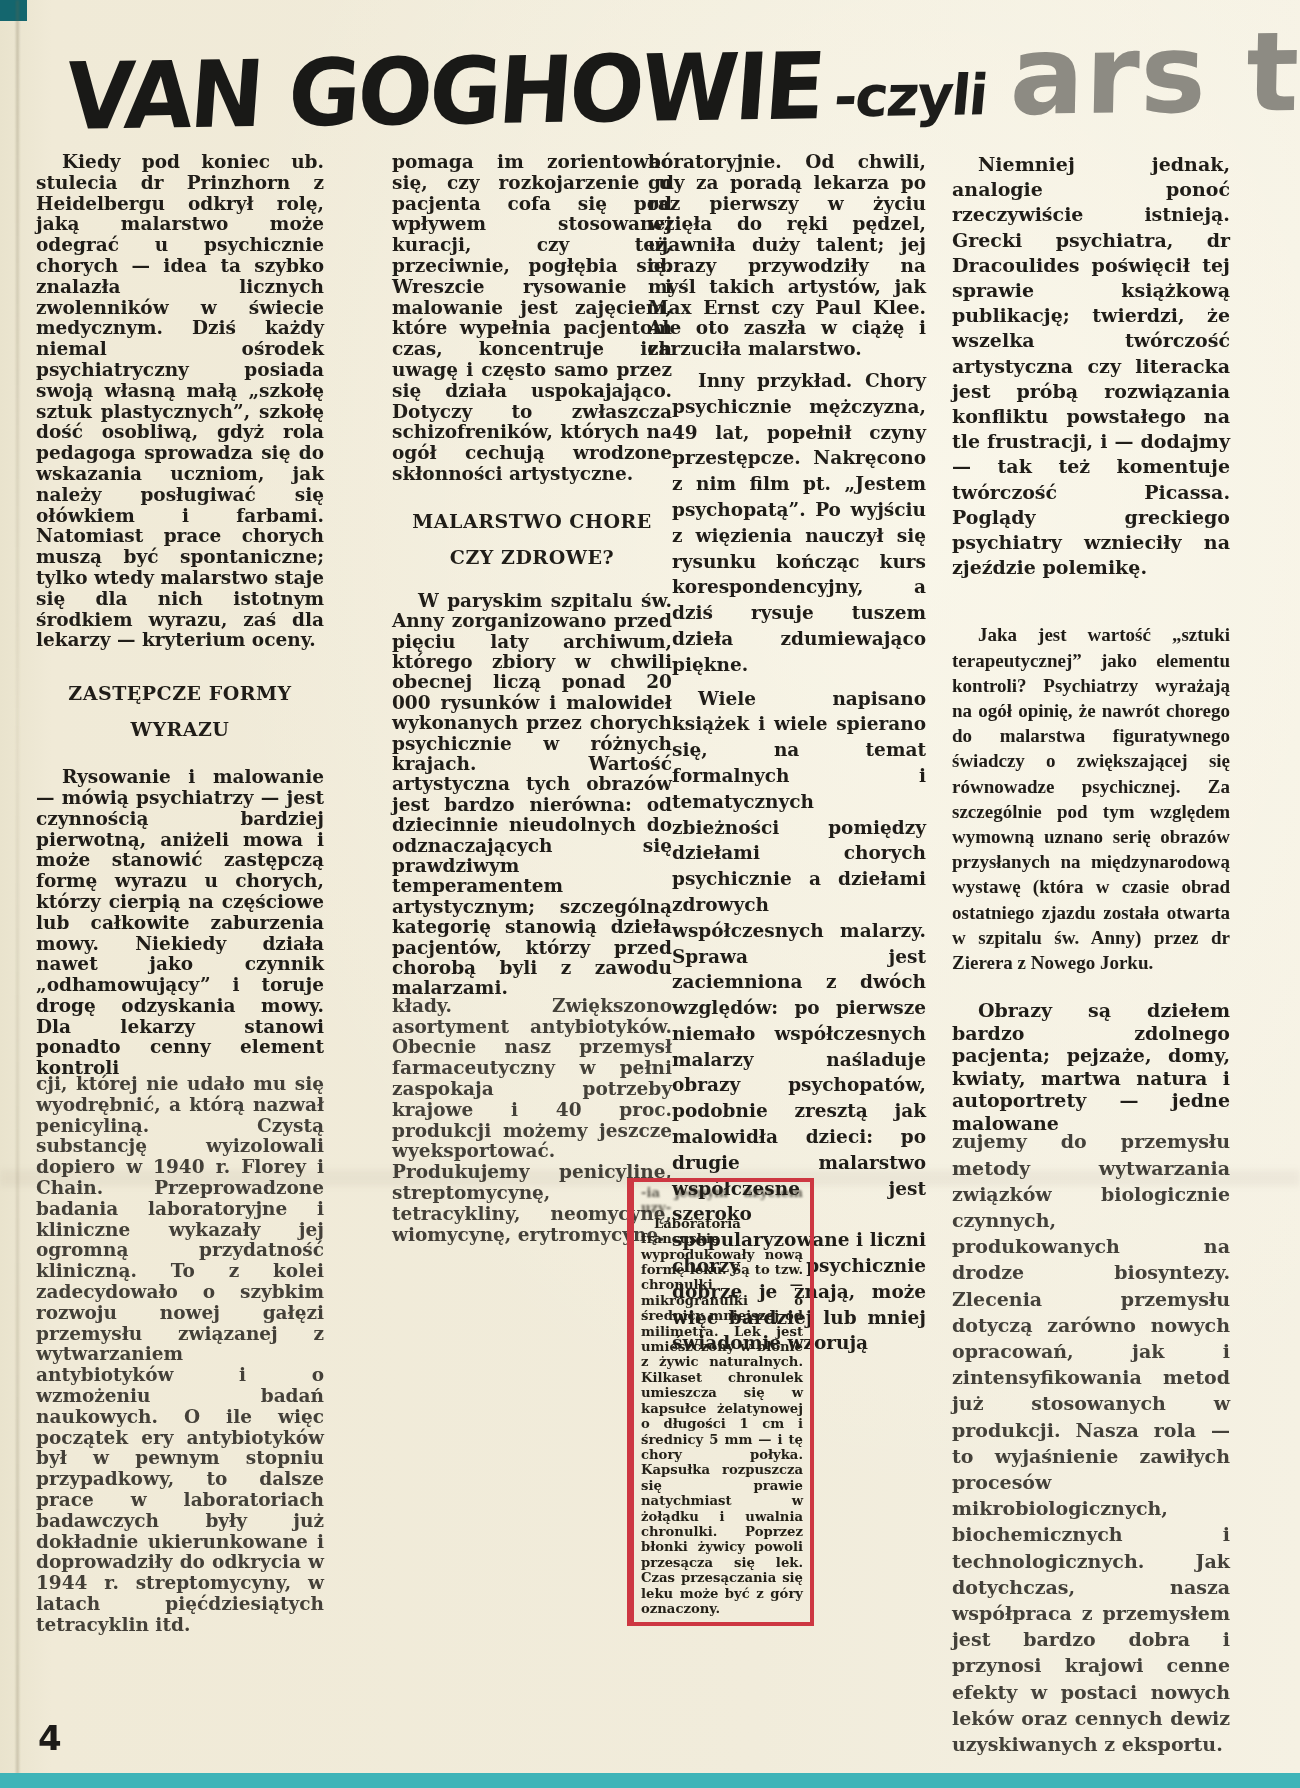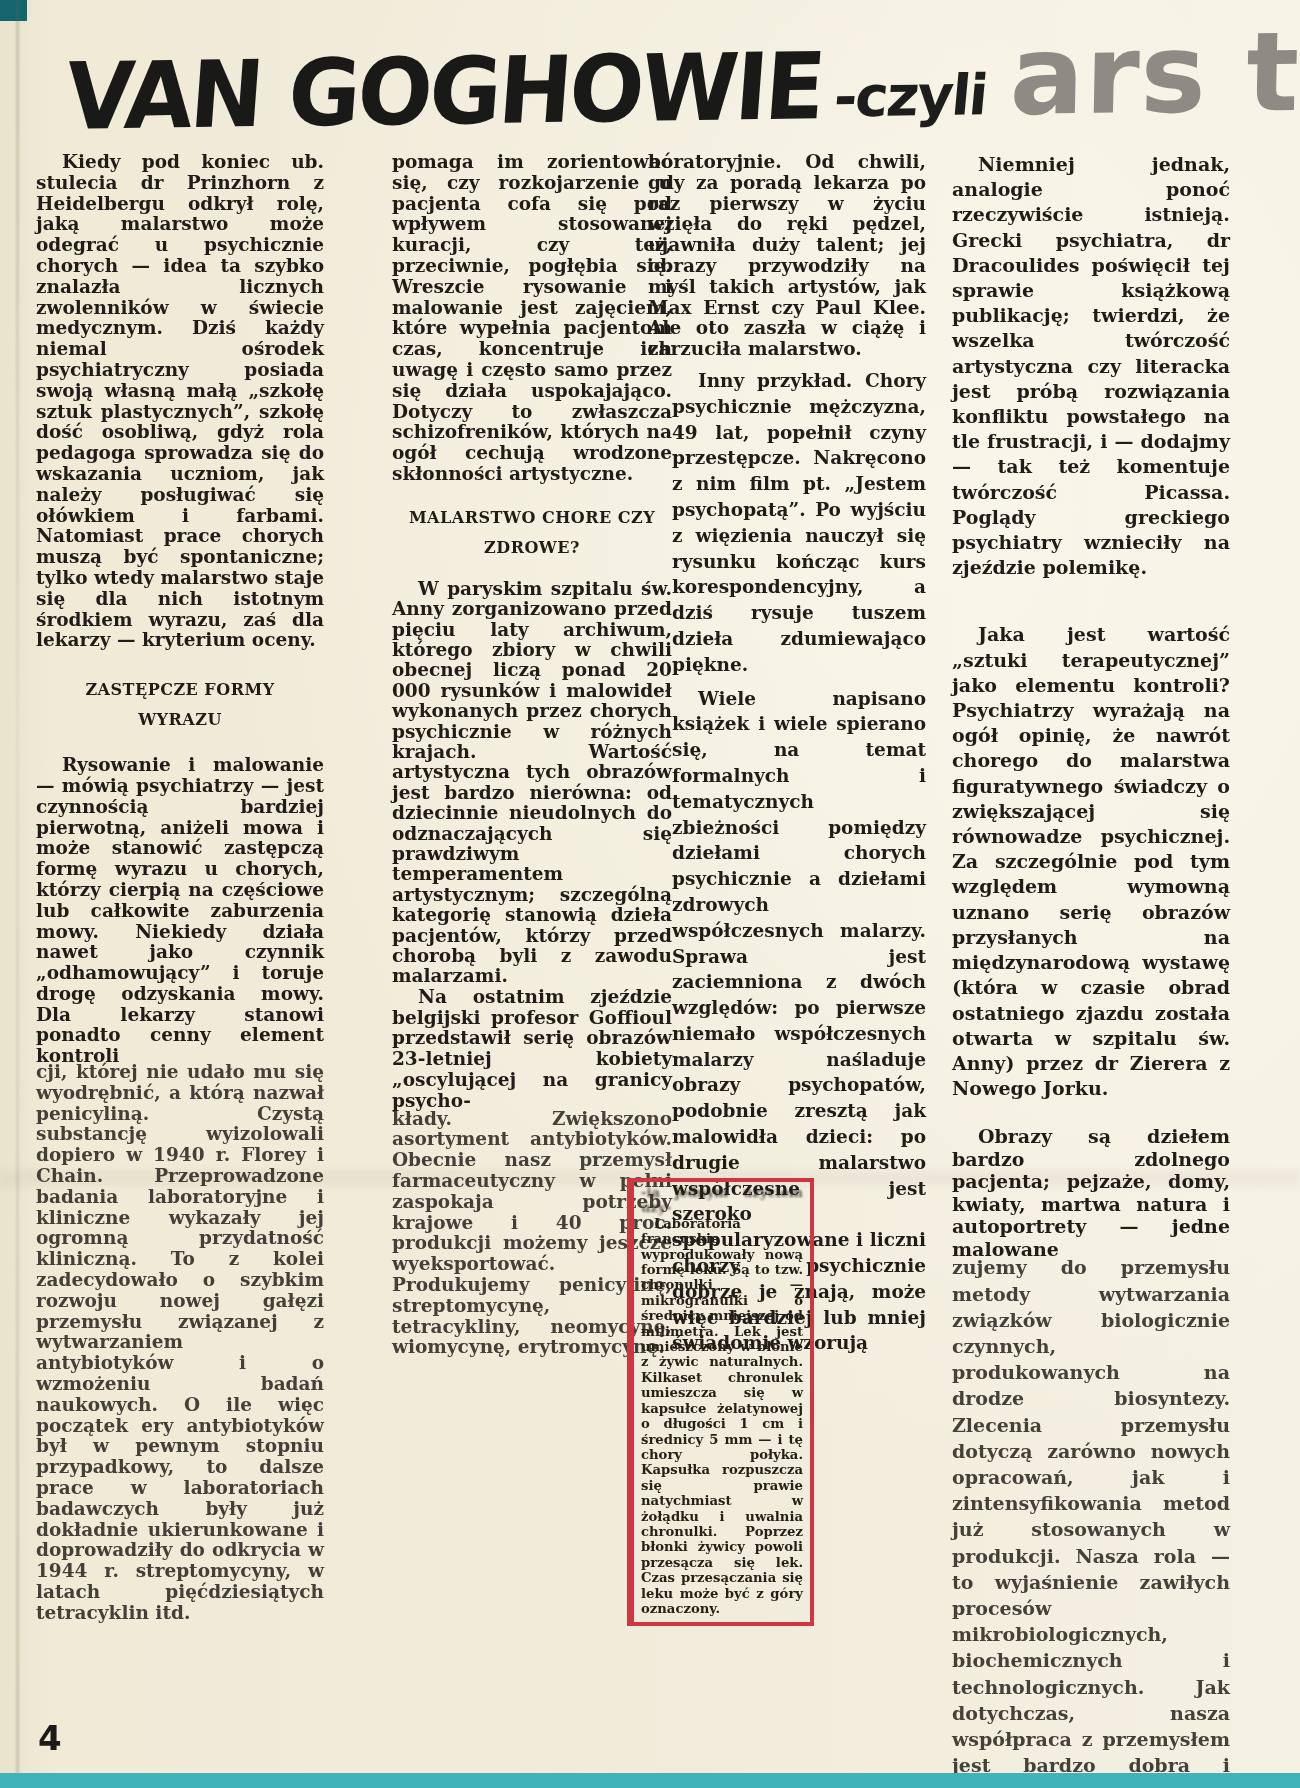--- a/index.html
+++ b/index.html
@@ -26,31 +26,31 @@
 
   .col{position:absolute;top:152px;text-align:justify;font-weight:bold;
        font-size:18.5px;line-height:20.8px;}
   #col1{left:36px;width:288px;}
   #col2{left:366px;width:280px;margin-left:26px;}
   #col3{left:648px;width:278px;}
   #col4{left:952px;width:278px;font-size:19px;line-height:25.2px;}
 
   .p{margin:0;}
   .indent{text-indent:26px;}
-  .h{font-weight:bold;text-align:center;font-size:16px;letter-spacing:.5px;line-height:30px;text-indent:0;}
+  .h{font-weight:bold;text-align:center;font-size:19px;letter-spacing:.5px;line-height:36px;text-indent:0;}
   #col1 .h{margin:24px 6px 20px;}
   #col2 .h{margin:18px 0 16px;}
   .loose{line-height:25.8px;}
   #col2 .mid{line-height:20.4px;}
   .ghost{opacity:.86;filter:blur(.4px);color:#28251f;}
   #col1 .ghost{margin-top:-5px;}
   #col2 .ghost1{margin-top:-3px;}
   #col2 .q{margin-top:4px;}
   #col3 .gap{margin-top:8px;margin-left:24px;}
-  #col4 .p2{margin-top:42px;}
+  #col4 .p2{margin-top:42px;font-family:Liberation Serif, serif;}
   #col4 .p3{margin-top:24px;line-height:22.5px;}
   #col4 .ghost{margin-top:-6px;line-height:26.2px;}
 
   .redbox{position:absolute;left:627px;top:1178px;width:187px;
     border:4px solid #cd3742;border-left-width:7px;
     padding:3px 7px 6px;box-sizing:border-box;
     font-weight:bold;font-size:13.2px;line-height:15.4px;text-align:justify;color:#242118;}
   .blurline{filter:blur(1.1px);opacity:.72;}
   .redbox .indent2{text-indent:13px;}
 
@@ -74,21 +74,20 @@
     <p class="p indent">Kiedy pod koniec ub. stulecia dr Prinzhorn z Heidelbergu odkrył rolę, jaką malarstwo może odegrać u psychicznie chorych — idea ta szybko znalazła licznych zwolenników w świecie medycznym. Dziś każdy niemal ośrodek psychiatryczny posiada swoją własną małą „szkołę sztuk plastycznych”, szkołę dość osobliwą, gdyż rola pedagoga sprowadza się do wskazania uczniom, jak należy posługiwać się ołówkiem i farbami. Natomiast prace chorych muszą być spontaniczne; tylko wtedy malarstwo staje się dla nich istotnym środkiem wyrazu, zaś dla lekarzy — kryterium oceny.</p>
     <p class="p h">ZASTĘPCZE FORMY WYRAZU</p>
     <p class="p indent">Rysowanie i malowanie — mówią psychiatrzy — jest czynnością bardziej pierwotną, aniżeli mowa i może stanowić zastępczą formę wyrazu u chorych, którzy cierpią na częściowe lub całkowite zaburzenia mowy. Niekiedy działa nawet jako czynnik „odhamowujący” i toruje drogę odzyskania mowy. Dla lekarzy stanowi ponadto cenny element kontroli</p>
     <p class="p ghost">cji, której nie udało mu się wyodrębnić, a którą nazwał penicyliną. Czystą substancję wyizolowali dopiero w 1940 r. Florey i Chain. Przeprowadzone badania laboratoryjne i kliniczne wykazały jej ogromną przydatność kliniczną. To z kolei zadecydowało o szybkim rozwoju nowej gałęzi przemysłu związanej z wytwarzaniem antybiotyków i o wzmożeniu badań naukowych. O ile więc początek ery antybiotyków był w pewnym stopniu przypadkowy, to dalsze prace w laboratoriach badawczych były już dokładnie ukierunkowane i doprowadziły do odkrycia w 1944 r. streptomycyny, w latach pięćdziesiątych tetracyklin itd.</p>
   </div>
 
   <div class="col" id="col2">
     <p class="p">pomaga im zorientować się, czy rozkojarzenie u pacjenta cofa się pod wpływem stosowanej kuracji, czy też, przeciwnie, pogłębia się. Wreszcie rysowanie i malowanie jest zajęciem, które wypełnia pacjentom czas, koncentruje ich uwagę i często samo przez się działa uspokajająco. Dotyczy to zwłaszcza schizofreników, których na ogół cechują wrodzone skłonności artystyczne.</p>
     <p class="p h">MALARSTWO CHORE CZY ZDROWE?</p>
     <p class="p indent mid">W paryskim szpitalu św. Anny zorganizowano przed pięciu laty archiwum, którego zbiory w chwili obecnej liczą ponad 20 000 rysunków i malowideł wykonanych przez chorych psychicznie w różnych krajach. Wartość artystyczna tych obrazów jest bardzo nierówna: od dziecinnie nieudolnych do odznaczających się prawdziwym temperamentem artystycznym; szczególną kategorię stanowią dzieła pacjentów, którzy przed chorobą byli z zawodu malarzami.</p>
-    <p class="p indent">Na ostatnim zjeździe belgijski profesor Goffioul przedstawił serię obrazów 23-letniej kobiety „oscylującej na granicy psycho-</p>
     <p class="p ghost ghost1">kłady. Zwiększono asortyment antybiotyków. Obecnie nasz przemysł farmaceutyczny w pełni zaspokaja potrzeby krajowe i 40 proc. produkcji możemy jeszcze wyeksportować. Produkujemy penicylinę, streptomycynę, tetracykliny, neomycynę, wiomycynę, erytromycynę.</p>
   </div>
 
   <div class="col" id="col3">
     <p class="p">boratoryjnie. Od chwili, gdy za poradą lekarza po raz pierwszy w życiu wzięła do ręki pędzel, ujawniła duży talent; jej obrazy przywodziły na myśl takich artystów, jak Max Ernst czy Paul Klee. Ale oto zaszła w ciążę i zarzuciła malarstwo.</p>
     <p class="p indent loose gap">Inny przykład. Chory psychicznie mężczyzna, 49 lat, popełnił czyny przestępcze. Nakręcono z nim film pt. „Jestem psychopatą”. Po wyjściu z więzienia nauczył się rysunku kończąc kurs korespondencyjny, a dziś rysuje tuszem dzieła zdumiewająco piękne.</p>
     <p class="p indent loose gap">Wiele napisano książek i wiele spierano się, na temat formalnych i tematycznych zbieżności pomiędzy dziełami chorych psychicznie a dziełami zdrowych współczesnych malarzy. Sprawa jest zaciemniona z dwóch względów: po pierwsze niemało współczesnych malarzy naśladuje obrazy psychopatów, podobnie zresztą jak malowidła dzieci: po drugie malarstwo współczesne jest szeroko spopularyzowane i liczni chorzy psychicznie dobrze je znają, może więc bardziej lub mniej świadomie wzorują</p>
   </div>
 
   <div class="redbox">

